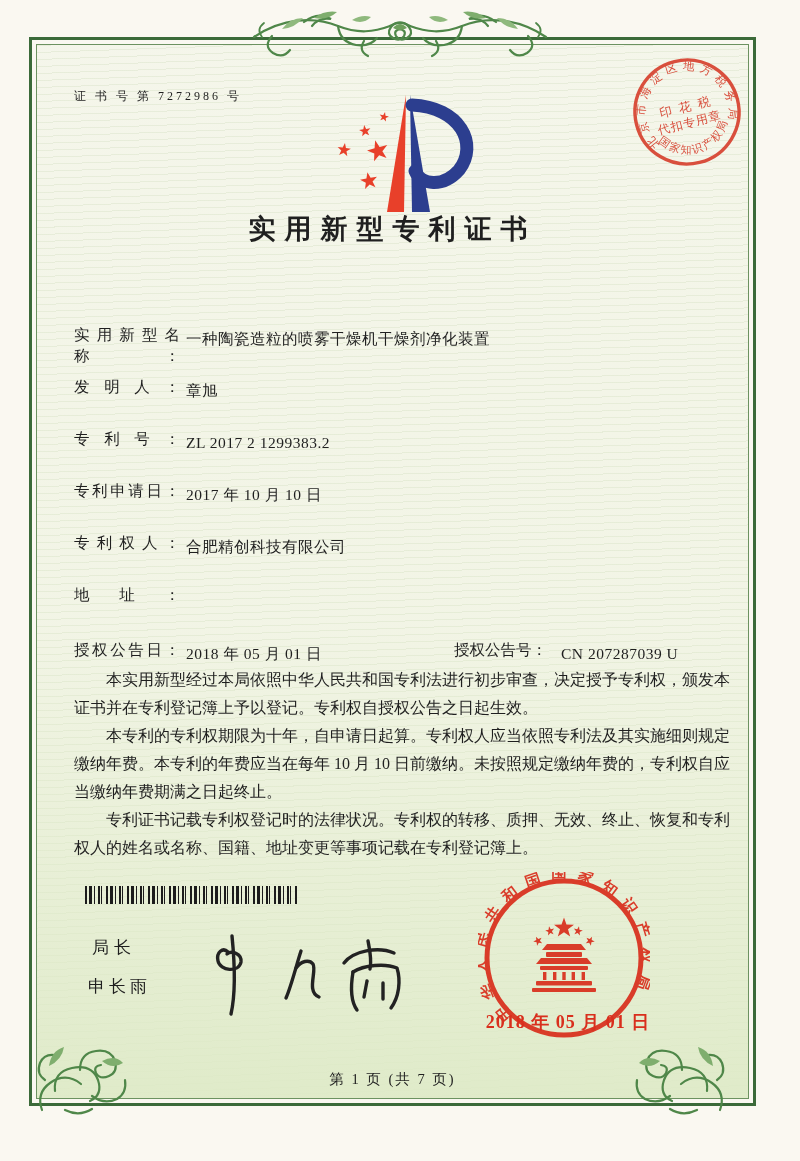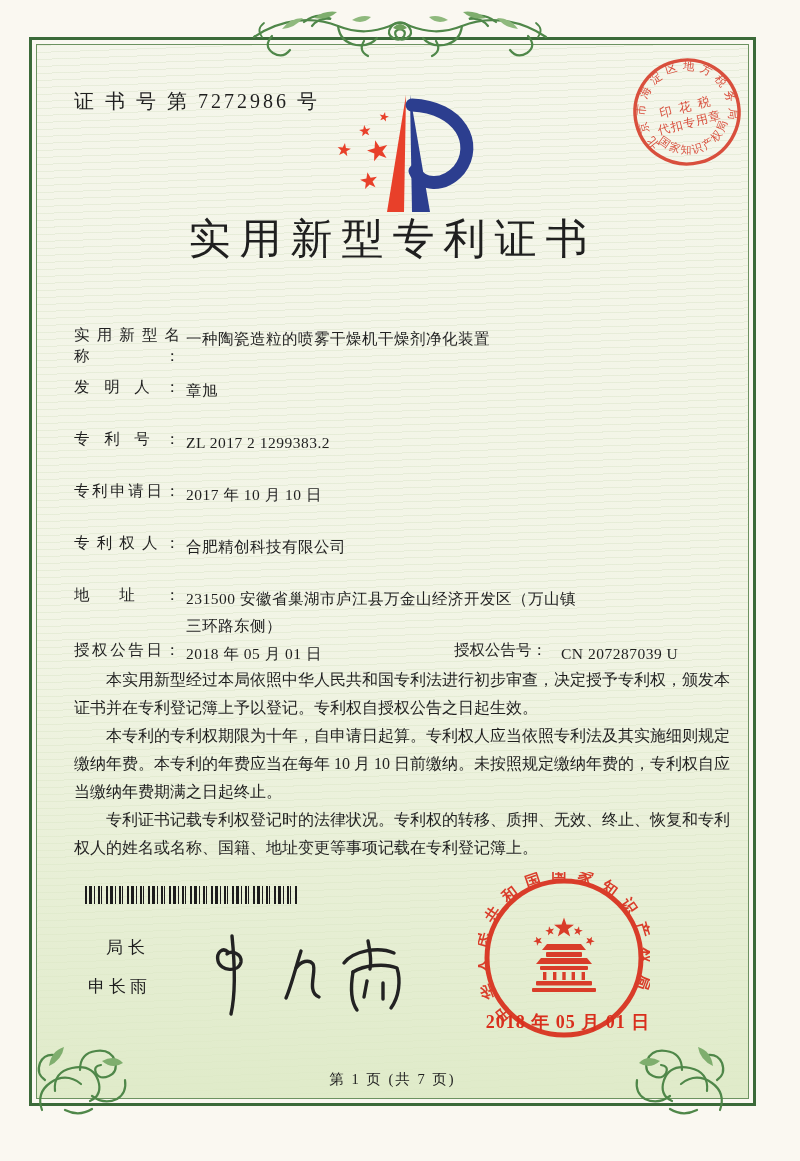--- a/index.html
+++ b/index.html
@@ -14,41 +14,41 @@
     position:absolute;left:29px;top:37px;width:721px;height:1063px;
     border:3px solid #3b6a39;
   }
   .frame-inner{
     position:absolute;left:36px;top:44px;width:711px;height:1053px;
     border:1px solid #6c9260;
     background:
       linear-gradient(180deg, rgba(238,243,226,.45) 0%, rgba(234,241,218,.5) 55%, rgba(222,234,199,.95) 100%),
       repeating-linear-gradient(178deg, rgba(140,172,108,.22) 0 1px, rgba(0,0,0,0) 1px 7px);
   }
-  .cert-no{position:absolute;left:74px;top:88px;font-size:20px;letter-spacing:3px;}
+  .cert-no{position:absolute;left:74px;top:88px;font-size:12px;letter-spacing:3px;}
   .title{
     position:absolute;left:29px;top:211px;width:727px;text-align:center;
-    font-size:42px;font-weight:400;letter-spacing:9px;white-space:nowrap;
+    font-size:27px;font-weight:700;letter-spacing:9px;white-space:nowrap;
   }
   .fields{position:absolute;left:74px;top:325px;width:660px;font-size:15.5px;}
   .frow{position:absolute;left:0;display:flex;align-items:flex-start;}
   .flabel{
     display:inline-block;width:106px;min-width:106px;
     text-align:justify;text-align-last:justify;margin-right:6px;
   }
   .fvalue{white-space:pre-line;letter-spacing:.5px;line-height:27px;max-width:540px;}
   .grant-right{position:absolute;left:380px;top:0;display:flex;white-space:nowrap;gap:8px;}
   .paras{position:absolute;left:74px;top:666px;width:656px;font-size:16px;line-height:28px;text-align:justify;}
   .paras p{margin:0;text-indent:2em;}
   .barcode{
     position:absolute;left:85px;top:886px;width:214px;height:18px;
     background:
       repeating-linear-gradient(90deg,#1c1c1c 0 2px,rgba(0,0,0,0) 2px 4px,#1c1c1c 4px 7px,rgba(0,0,0,0) 7px 9px,#1c1c1c 9px 10px,rgba(0,0,0,0) 10px 13px,#1c1c1c 13px 15px,rgba(0,0,0,0) 15px 16px,#1c1c1c 16px 17px,rgba(0,0,0,0) 17px 21px);
   }
-  .sig-title{position:absolute;left:92px;top:936px;font-size:17px;letter-spacing:5px;margin-left:14px;}
+  .sig-title{position:absolute;left:92px;top:936px;font-size:17px;letter-spacing:5px;}
   .sig-name{position:absolute;left:88px;top:975px;font-size:17px;letter-spacing:4px;}
   .autograph{position:absolute;left:195px;top:922px;}
   .seal{position:absolute;left:478px;top:872px;}
   .seal-date{
     position:absolute;left:468px;top:1010px;width:200px;text-align:center;
     color:#d92f1d;font-size:18px;font-weight:700;letter-spacing:1px;
   }
   .tax-stamp{position:absolute;left:620px;top:45px;transform:rotate(-14deg);}
   .logo{position:absolute;left:320px;top:90px;}
   .footer{
@@ -167,22 +167,20 @@
     <div class="frow" style="top:156px">
       <span class="flabel">专利申请日：</span>
       <span class="fvalue">2017 年 10 月 10 日</span>
     </div>
     <div class="frow" style="top:208px">
       <span class="flabel">专利权人：</span>
       <span class="fvalue">合肥精创科技有限公司</span>
     </div>
     <div class="frow" style="top:260px">
       <span class="flabel">地址：</span>
-      <span class="fvalue">231500 安徽省巢湖市庐江县万金山经济开发区（万山镇
-三环路东侧）</span>
     </div>
     <div class="frow" style="top:315px;width:660px">
       <span class="flabel">授权公告日：</span>
       <span class="fvalue">2018 年 05 月 01 日</span>
       <span class="grant-right">
         <span>授权公告号：</span>
         <span class="fvalue" style="margin-left:6px">CN 207287039 U</span>
       </span>
     </div>
   </div>

